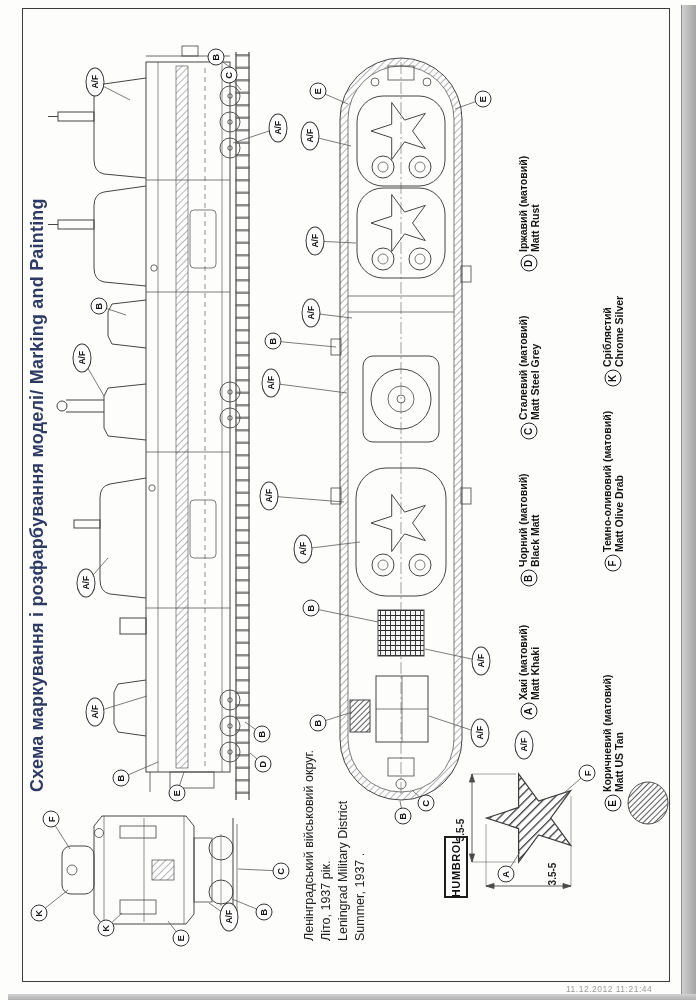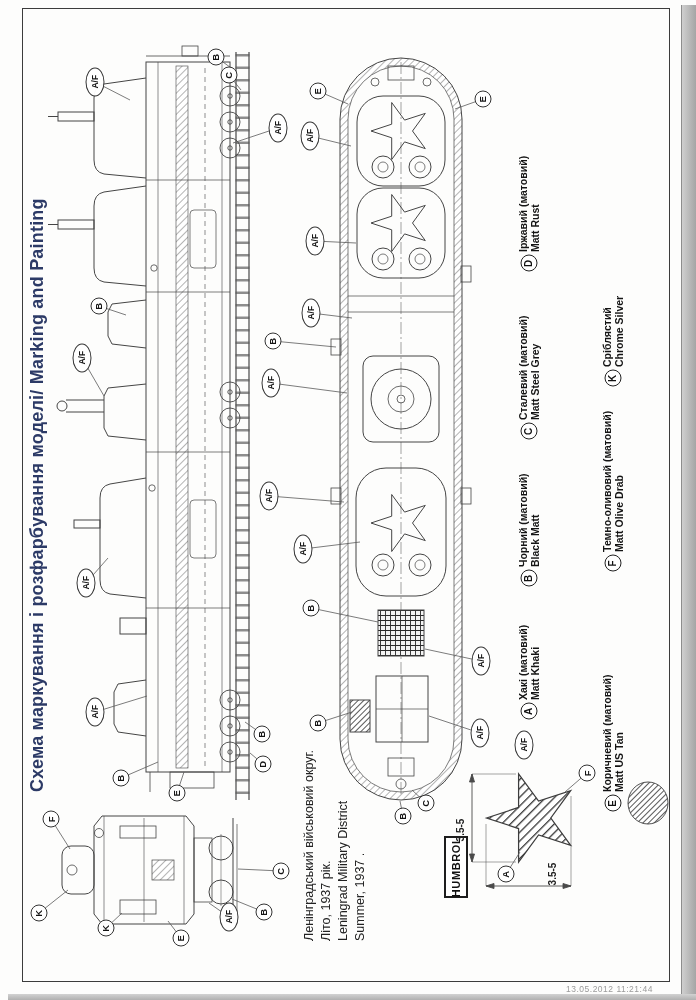--- a/index.html
+++ b/index.html
@@ -436,17 +436,17 @@
     <span>HUMBROL</span>
   </div>
 
   <div class="dim-label" style="left:460px;top:830px">
     <span>3.5-5</span>
   </div>
   <div class="dim-label" style="left:552px;top:874px">
     <span>3.5-5</span>
   </div>
 
-  <div class="timestamp">13.05.2012  11:21:44</div>
+  <div class="timestamp">11.12.2012  11:21:44</div>
 
   <div class="edge-r"></div>
   <div class="edge-b"></div>
 </div>
 
 </body></html>

